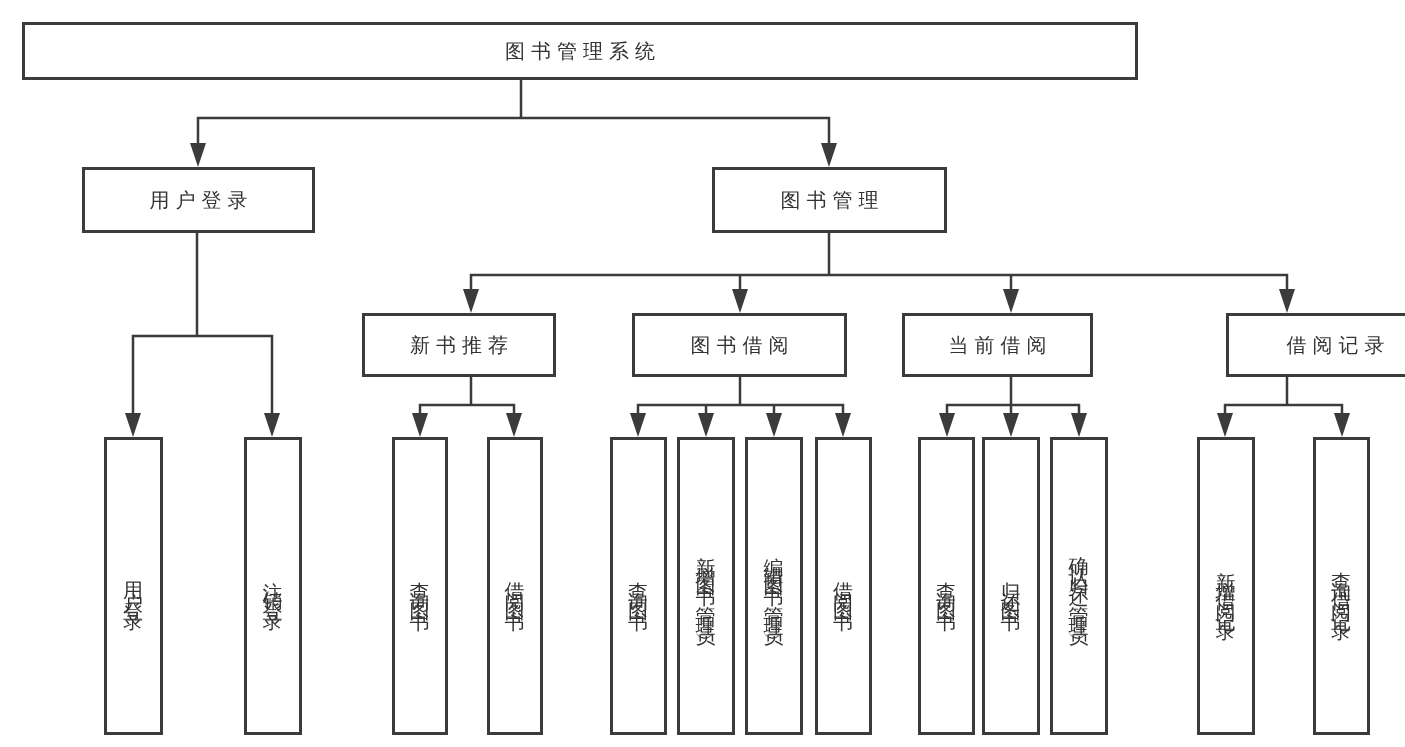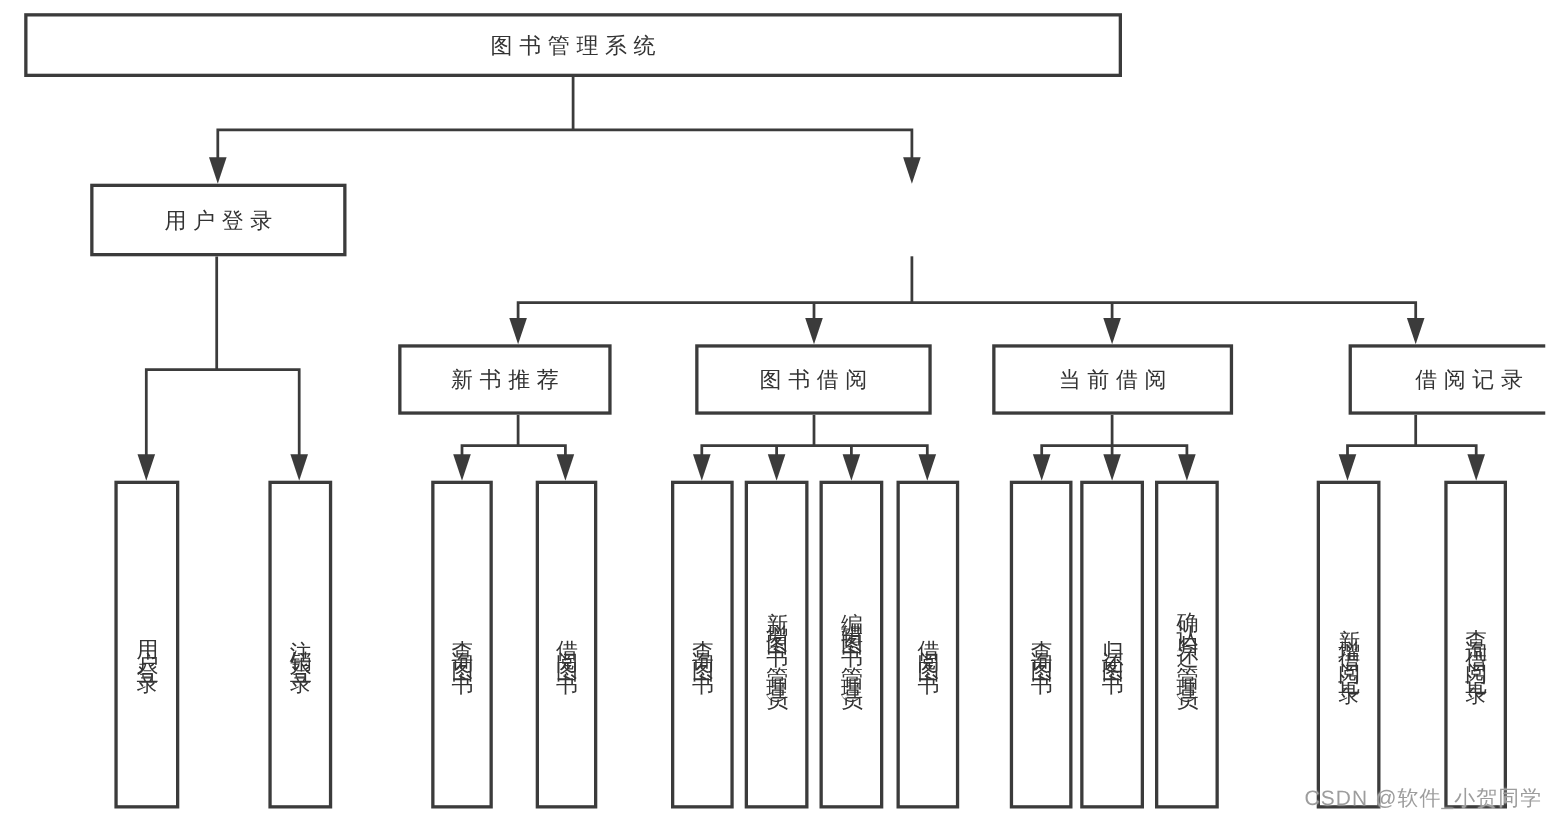--- a/index.html
+++ b/index.html
@@ -35,26 +35,26 @@
   }
   .vlabel{
     writing-mode:vertical-rl;
     text-orientation:mixed;
     font-size:20px;
     letter-spacing:10px;
     line-height:1;
     white-space:nowrap;
   }
   
-  .n-root{left:22px;top:12px;width:998px;height:58px;}
+  .n-root{left:22px;top:22px;width:1116px;height:58px;}
   .n-user-login{left:82px;top:167px;width:233px;height:66px;}
   .n-book-mgmt{left:712px;top:167px;width:235px;height:66px;}
   .n-new-books{left:362px;top:313px;width:194px;height:64px;}
   .n-book-borrow{left:632px;top:313px;width:215px;height:64px;font-family:Liberation Mono, monospace;}
-  .n-current-borrow{left:902px;top:313px;width:219px;height:64px;}
+  .n-current-borrow{left:902px;top:313px;width:191px;height:64px;}
   .n-borrow-records{left:1178px;top:313px;width:219px;height:64px;margin-left:48px;}
   .leaf{top:437px;height:298px;}
   .l-1{left:104px;width:59px;}
   .l-2{left:244px;width:58px;}
   .l-3{left:392px;width:56px;}
   .l-4{left:487px;width:56px;}
   .l-5{left:610px;width:57px;}
   .l-6{left:677px;width:58px;}
   .l-7{left:745px;width:58px;}
   .l-8{left:815px;width:57px;}
@@ -140,20 +140,23 @@
     </g>
   </svg>
 
   <div class="box n-root">
     <span class="hlabel">图书管理系统</span>
   </div>
 
   <div class="box n-user-login">
     <span class="hlabel">用户登录</span>
   </div>
+  <div class="box n-book-mgmt">
+    <span class="hlabel">图书管理</span>
+  </div>
 
   <div class="box n-new-books">
     <span class="hlabel">新书推荐</span>
   </div>
   <div class="box n-book-borrow">
     <span class="hlabel">图书借阅</span>
   </div>
   <div class="box n-current-borrow">
     <span class="hlabel">当前借阅</span>
   </div>
@@ -194,14 +197,13 @@
   <div class="box leaf l-11">
     <span class="vlabel">确认归还（管理员）</span>
   </div>
   <div class="box leaf l-12">
     <span class="vlabel">新增借阅记录</span>
   </div>
   <div class="box leaf l-13">
     <span class="vlabel">查询借阅记录</span>
   </div>
 
-  <div class="watermark">CSDN @软件_小贺同学</div>
 </div>
 
 </body></html>

